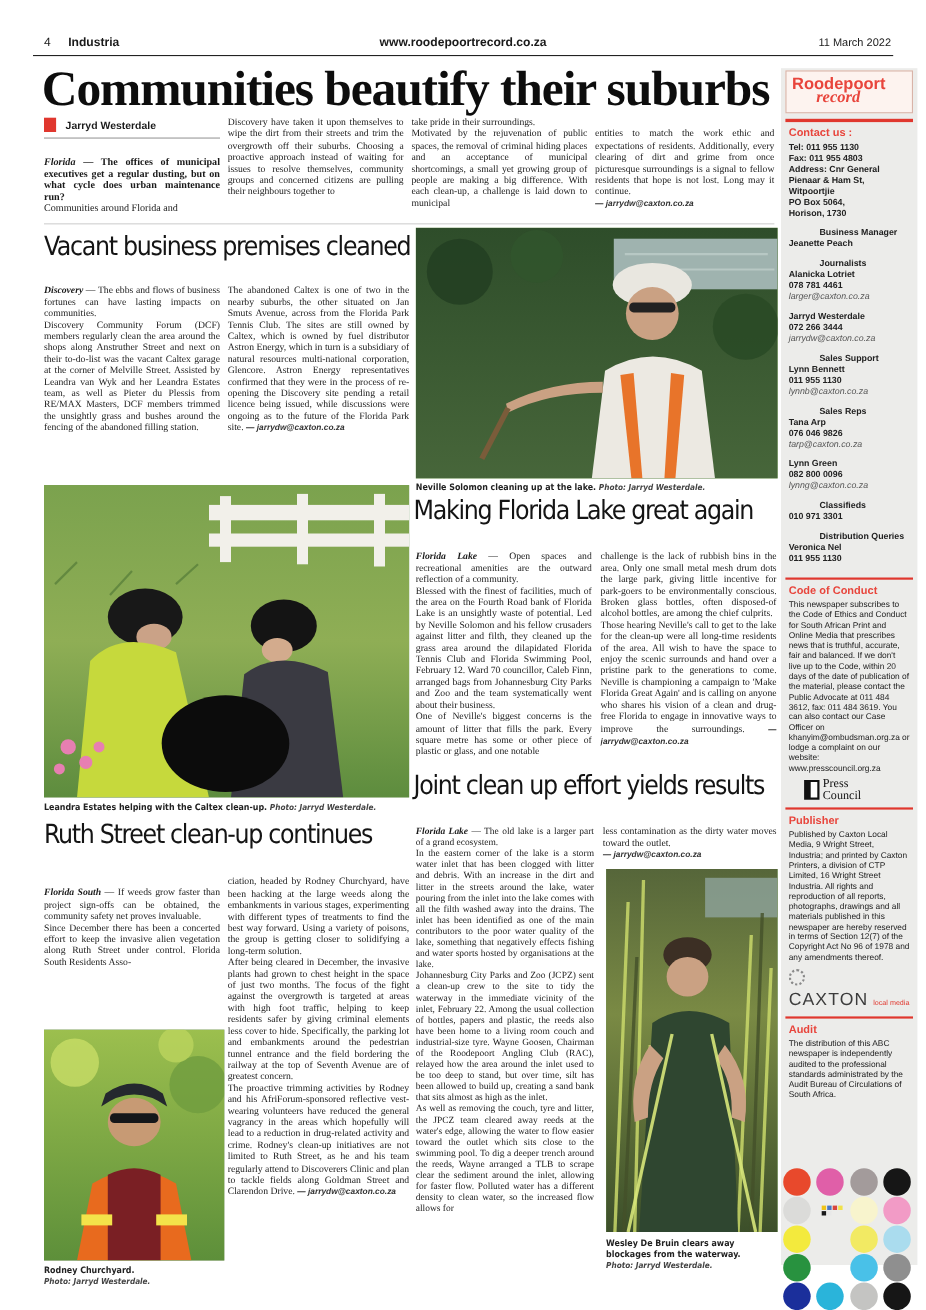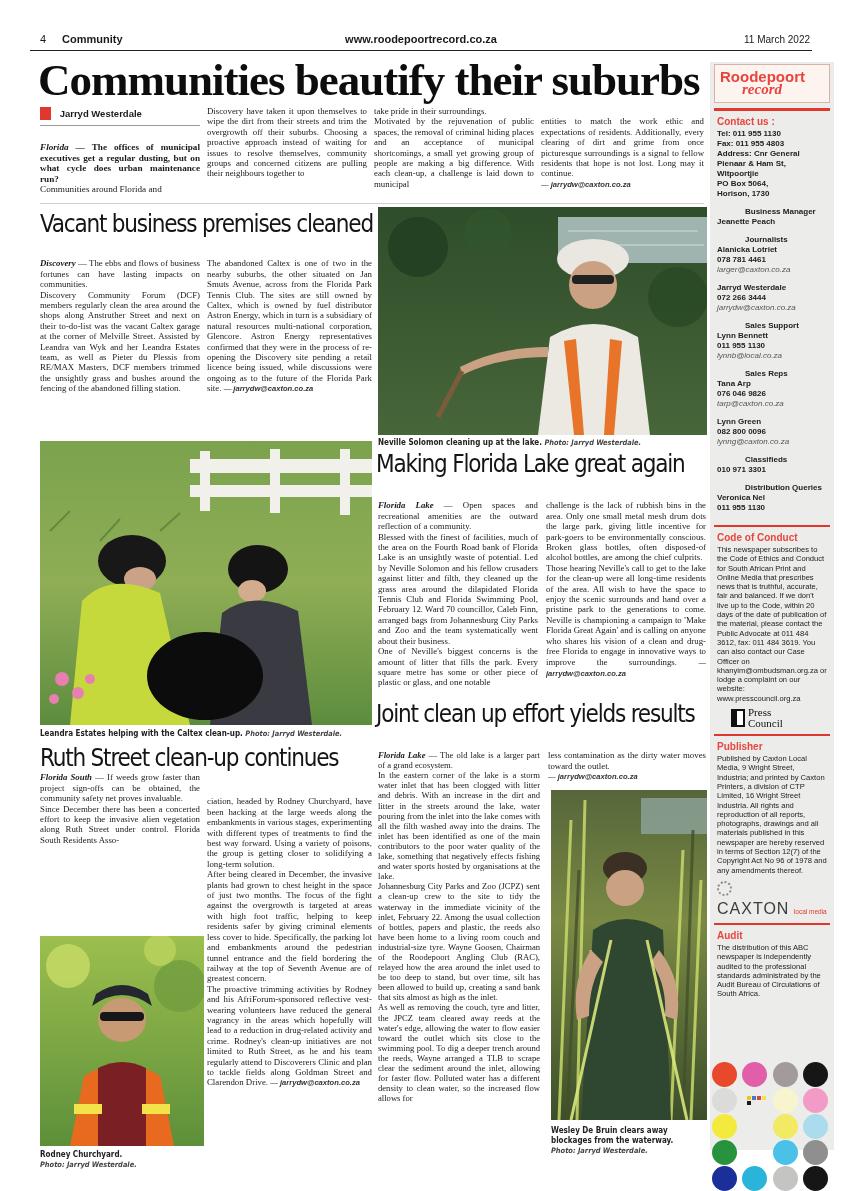--- a/index.html
+++ b/index.html
@@ -74,21 +74,21 @@
   .dot-cell.marks { display:flex; flex-wrap:wrap; gap:1px; align-content:center; padding:2px 5px; }
   .dot-cell.marks span { width:4px; height:4px; display:block; }
 </style>
 </head>
 <body>
 
 <div class="page">
 
   <div class="hdr">
     <span class="pg">4</span>
-    <span class="sec">Community</span>
+    <span class="sec">Industria</span>
     <span class="url">www.roodepoortrecord.co.za</span>
     <span class="date">11 March 2022</span>
   </div>
   <div class="hdr-rule"></div>
 
   <div class="main-headline">Communities beautify their suburbs</div>
 
   <div class="byline" style="left:40px; top:107px; width:160px;">
     <span class="sq"></span>
     <span>Jarryd Westerdale</span>
@@ -154,21 +154,21 @@
           <line x1="60" y1="100" x2="80" y2="78"></line>
           <line x1="120" y1="90" x2="140" y2="72"></line>
       </g>
     </svg>
   </div>
   <div class="caption" style="left:40px; top:729px; width:332px;">
     <span>Leandra Estates helping with the Caltex clean-up. </span><span class="credit">Photo: Jarryd Westerdale.</span>
   </div>
 
   <div class="headline2" style="left:40px; top:744px;">Ruth Street clean-up continues</div>
-  <div class="coltext" style="left:40px; top:762px; width:160px; height:146px;">
+  <div class="coltext" style="left:40px; top:796px; width:160px; height:146px;">
     <span class="dateline">Florida South</span><span> — If weeds grow faster than project sign-offs can be obtained, the community safety net proves invaluable.
 Since December there has been a concerted effort to keep the invasive alien vegetation along Ruth Street under control. Florida South Residents Asso-</span>
   </div>
   <div class="photo" style="left:40px; top:936px; width:164px; height:210px;">
     <svg width="164" height="210" viewBox="0 0 164 210">
       <defs>
         <linearGradient id="gr3" x1="0" y1="0" x2="0" y2="1">
           <stop offset="0" stop-color="#9cbf4e"></stop>
             <stop offset="1" stop-color="#5d8f3a"></stop>
         </linearGradient>
@@ -318,21 +318,21 @@
         </div>
         <div class="sb-section">
           <div class="sb-body">Jarryd Westerdale
 072 266 3444</div>
           <div class="sb-email">jarrydw@caxton.co.za</div>
         </div>
         <div class="sb-section">
           <div class="sb-title">Sales Support</div>
           <div class="sb-body">Lynn Bennett
 011 955 1130</div>
-          <div class="sb-email">lynnb@local.co.za</div>
+          <div class="sb-email">lynnb@caxton.co.za</div>
         </div>
         <div class="sb-section">
           <div class="sb-title">Sales Reps</div>
           <div class="sb-body">Tana Arp
 076 046 9826</div>
           <div class="sb-email">tarp@caxton.co.za</div>
         </div>
         <div class="sb-section">
           <div class="sb-body">Lynn Green
 082 800 0096</div>

